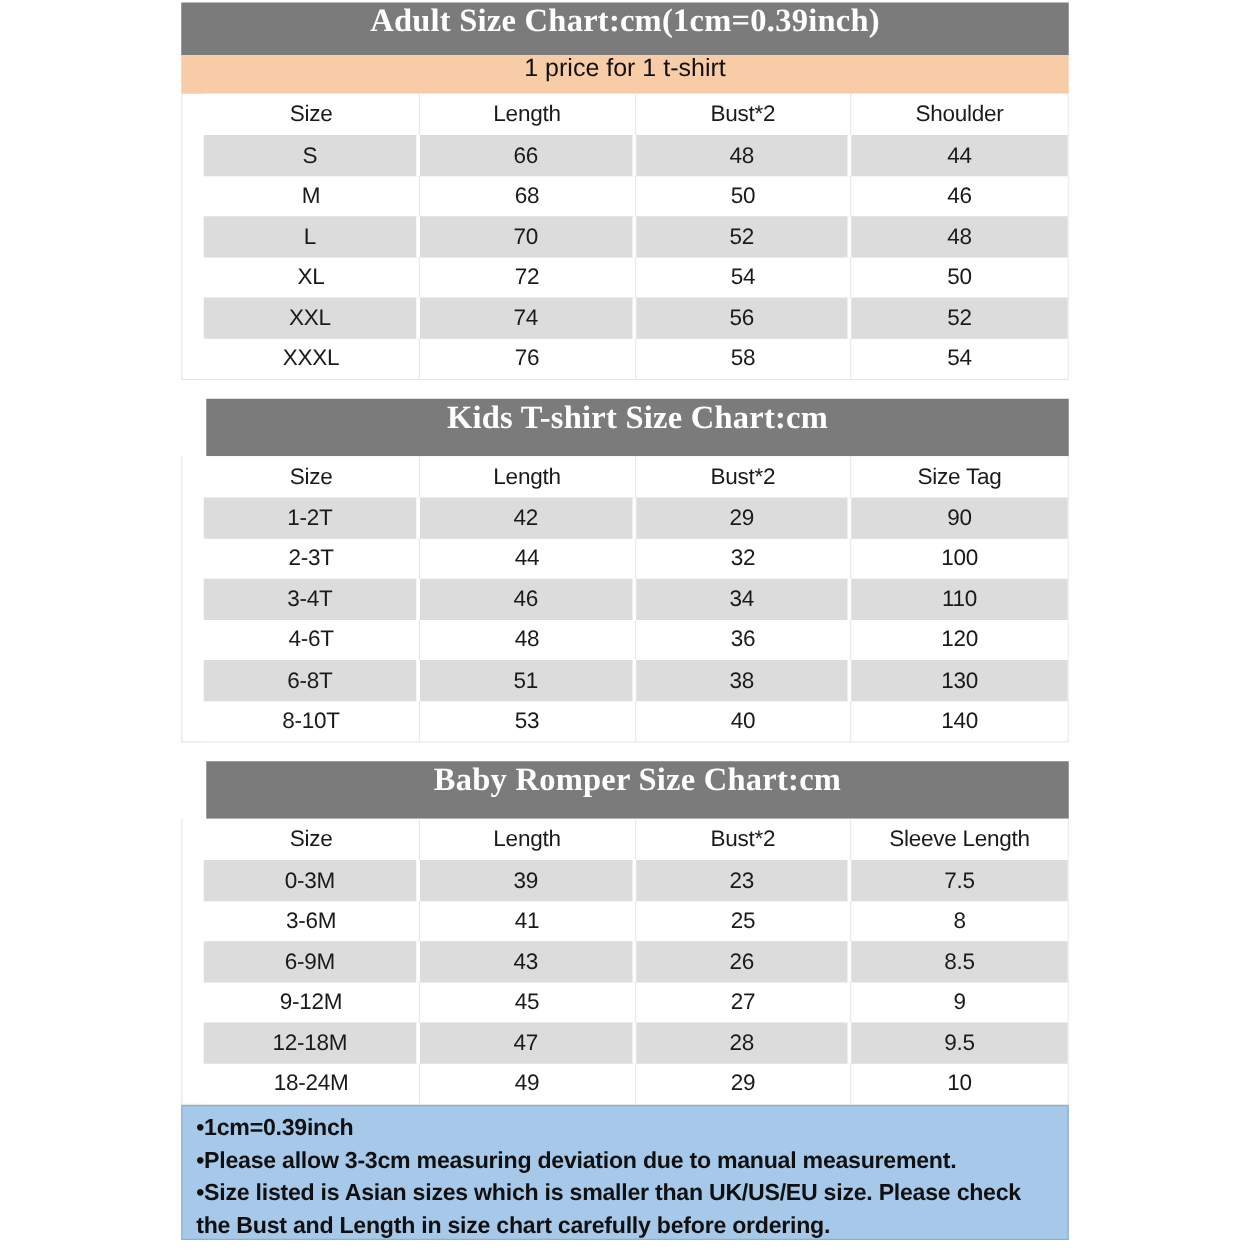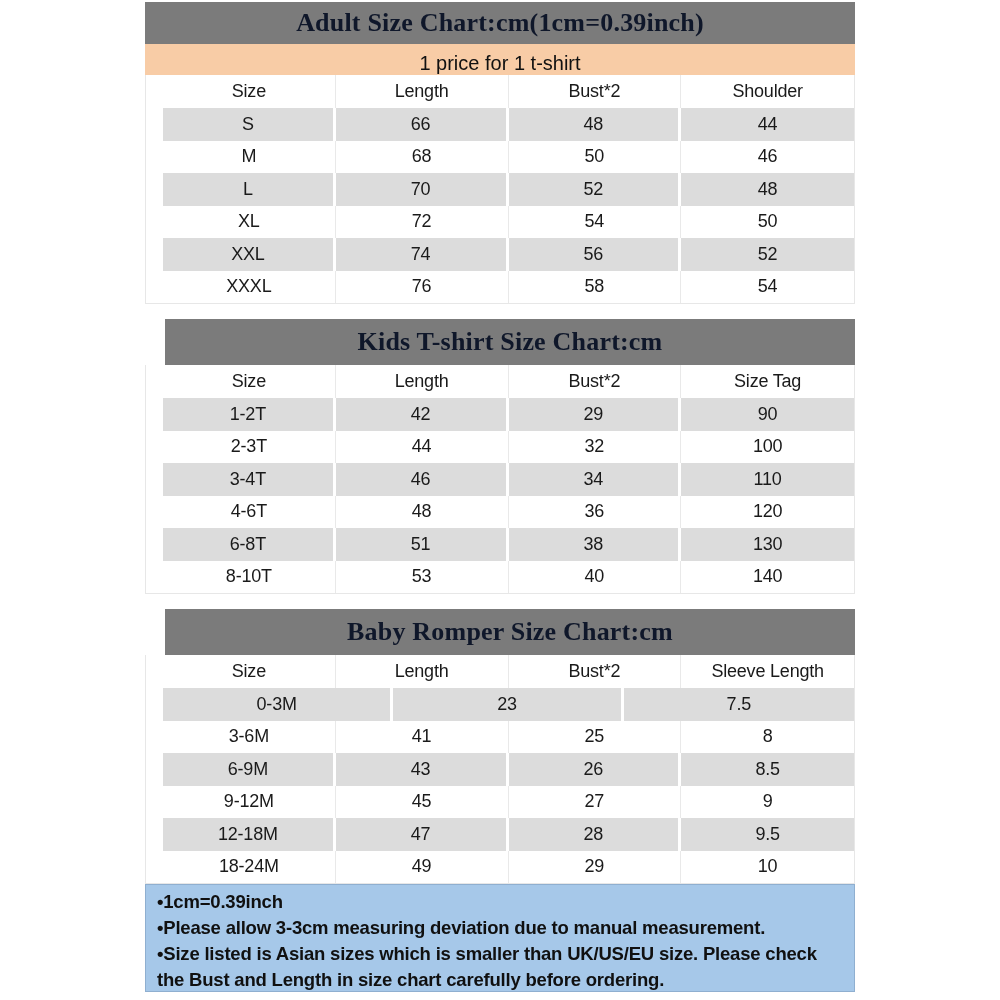--- a/index.html
+++ b/index.html
@@ -1,24 +1,24 @@
 <!DOCTYPE html>
 <html><head>
 <meta charset="utf-8">
 <style>
   html,body{margin:0;padding:0;background:#ffffff;}
   .page{position:relative;width:1000px;height:1000px;background:#ffffff;overflow:hidden;
         font-family:"Liberation Sans",sans-serif;color:#1a1a1a;}
   .content{position:absolute;left:145px;top:2px;width:710px;}
-  .banner{background:#7b7b7b;color:#0f172a;display:flex;align-items:center;justify-content:center;
+  .banner{background:#7b7b7b;color:#ffffff;display:flex;align-items:flex-start;justify-content:center;
           font-family:"Liberation Serif",serif;font-weight:bold;font-size:26px;height:42px;
           letter-spacing:0.2px;}
   .banner-lg{height:46px;margin-left:20px;}
   .section-gap{margin-top:15px;}
-  .subtitle{background:#f8cca6;height:31px;display:flex;align-items:flex-end;justify-content:center;
+  .subtitle{background:#f8cca6;height:31px;display:flex;align-items:flex-start;justify-content:center;
             font-size:20px;color:#111111;}
   .sizetable{border:1px solid #e7e7e7;border-top:none;padding-left:17px;}
   .trow{display:flex;width:100%;}
   .trow.thead{height:33px;background:#ffffff;}
   .trow.plain{height:32.5px;background:#ffffff;}
   .trow.striped{height:32.5px;}
   .tcell{flex:1 1 25%;display:flex;align-items:center;justify-content:center;
          font-size:18px;letter-spacing:-0.2px;border-right:1px solid #e9e9e9;box-sizing:border-box;}
   .tcell:last-child{border-right:none;}
   .striped .tcell{background:#dcdcdc;border-right:3px solid #ffffff;}
@@ -142,20 +142,21 @@
       </div>
       <div class="sizetable">
           <div class="trow thead">
             <div class="tcell">Size</div>
             <div class="tcell">Length</div>
             <div class="tcell">Bust*2</div>
             <div class="tcell">Sleeve Length</div>
           </div>
           <div class="trow striped">
             <div class="tcell">0-3M</div>
+            <div class="tcell">39</div>
             <div class="tcell">23</div>
             <div class="tcell">7.5</div>
           </div>
           <div class="trow plain">
             <div class="tcell">3-6M</div>
             <div class="tcell">41</div>
             <div class="tcell">25</div>
             <div class="tcell">8</div>
           </div>
           <div class="trow striped">

